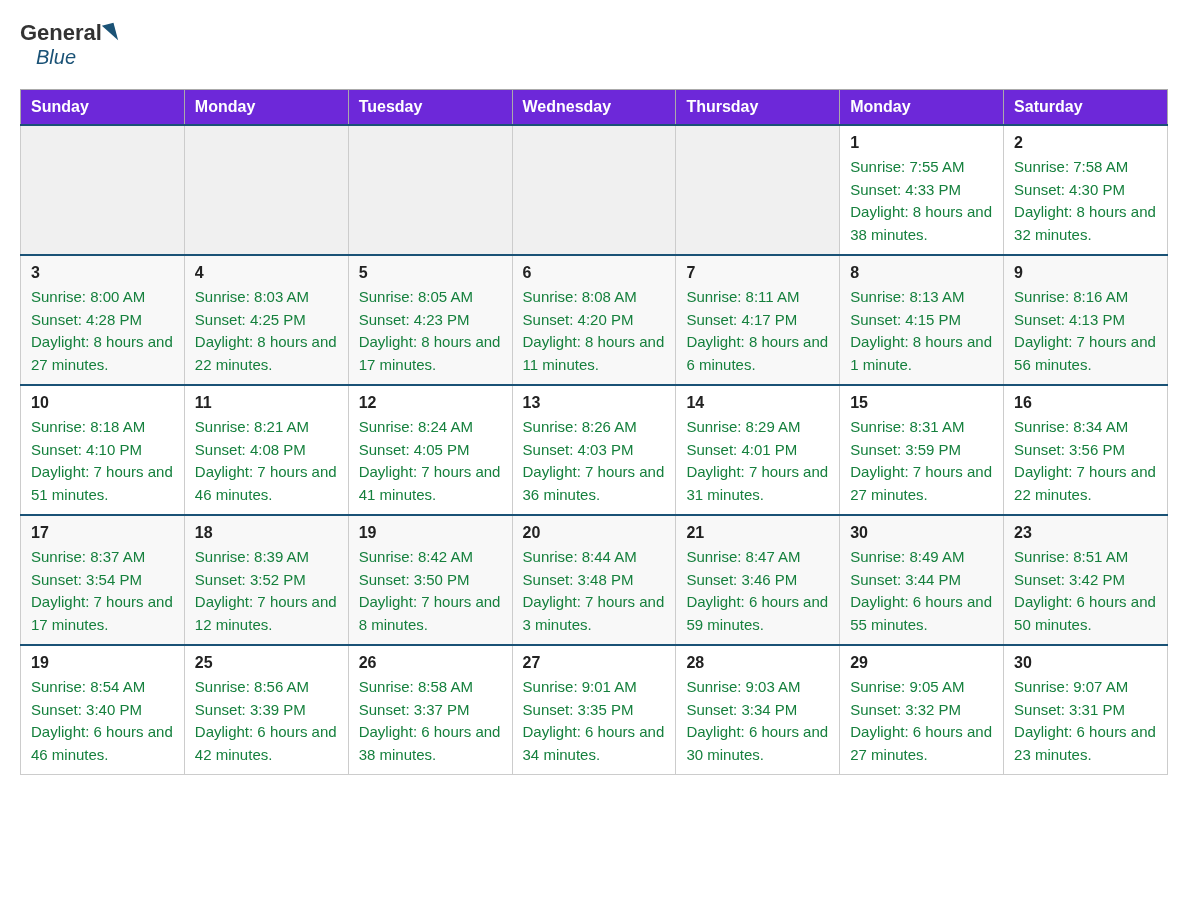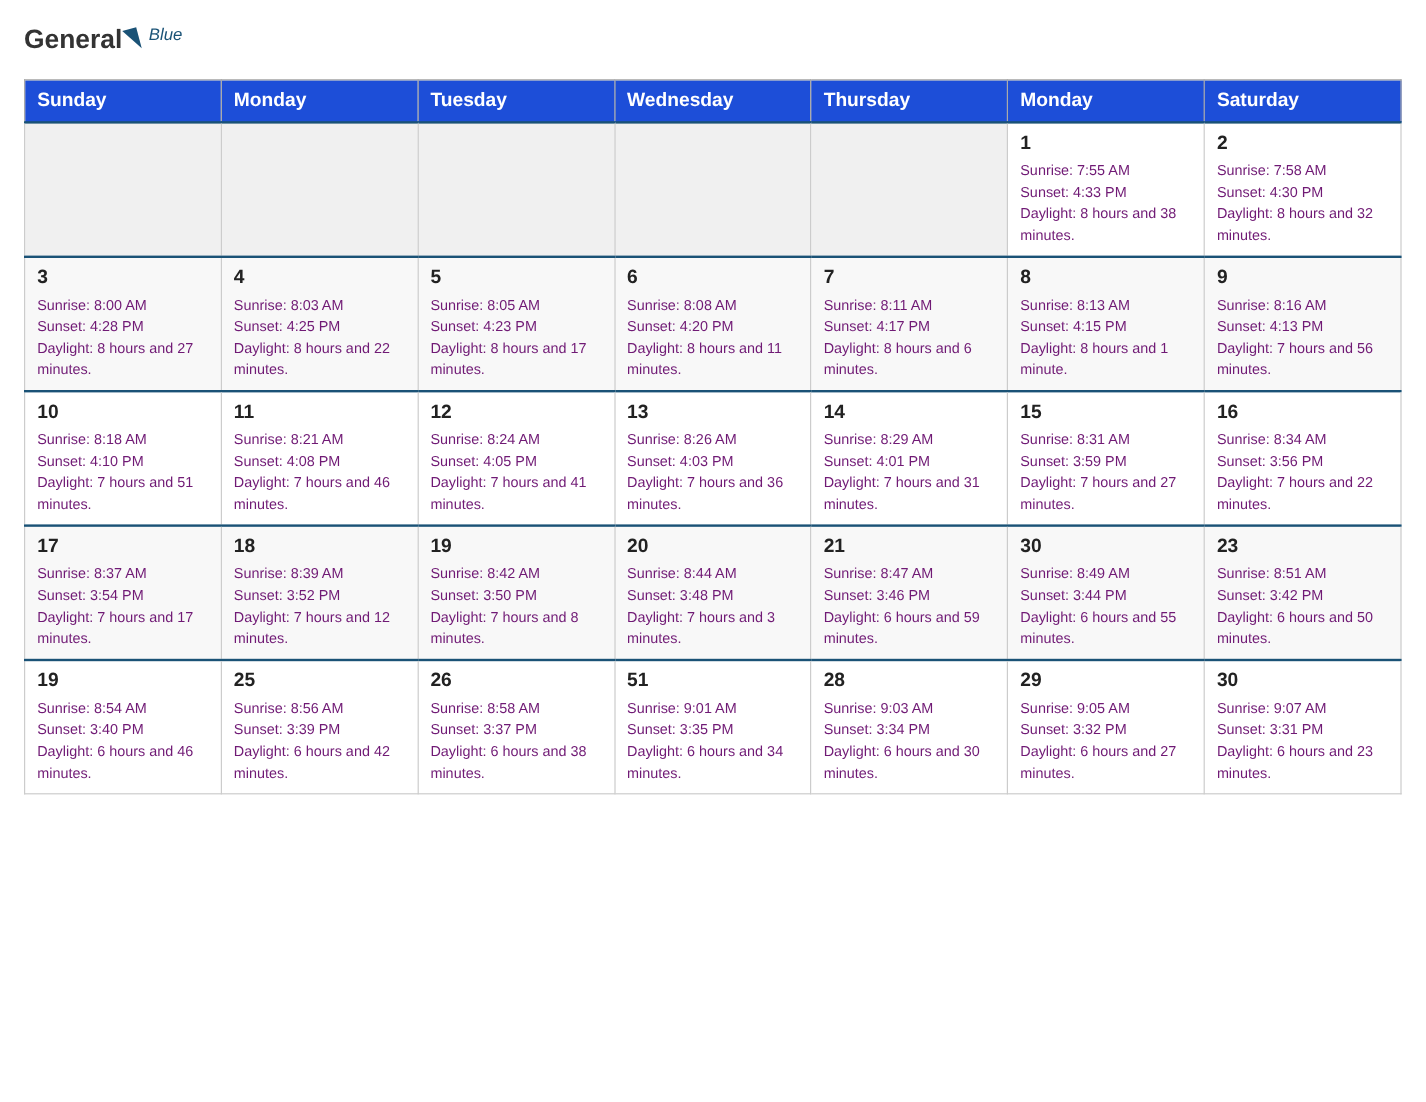--- a/index.html
+++ b/index.html
@@ -11,51 +11,51 @@
       padding: 20px;
     }
     .header {
       display: flex;
       justify-content: space-between;
       align-items: flex-start;
       margin-bottom: 20px;
     }
     .logo {
       display: flex;
-      flex-direction: row;
+      flex-direction: column;
     }
     .logo-text {
       display: flex;
       align-items: center;
       font-size: 22px;
       font-weight: bold;
       color: #333;
     }
     .logo-general { color: #333; }
     .logo-arrow {
       width: 0;
       height: 0;
       border-left: 12px solid transparent;
       border-right: 0px solid transparent;
       border-top: 18px solid #1a5276;
       display: inline-block;
       margin: 0 2px;
       transform: rotate(-15deg);
     }
-    .logo-blue { color: #1a5276; font-style: italic; font-size: 14px; margin-left: 2px; }
+    .logo-blue { color: #1a5276; font-style: italic; font-size: 20px; margin-left: 12px; }
     .title-block { text-align: right; }
     .title-block h1 { font-size: 48px; font-weight: 300; color: #222; }
     .title-block h2 { font-size: 22px; font-weight: normal; color: #333; }
     .calendar {
       width: 100%;
       border-collapse: collapse;
       border: 1px solid #aaa;
     }
     .calendar th {
-      background-color: #1d4ed8;
+      background-color: #6d28d9;
       color: #fff;
       padding: 8px 10px;
       text-align: left;
       font-size: 16px;
       border: 1px solid #aaa;
     }
     .calendar td {
       vertical-align: top;
       padding: 8px 10px;
       border: 1px solid #ccc;
@@ -67,22 +67,22 @@
     }
     .calendar tr:nth-child(even) td { background: #f8f8f8; }
     .day-number {
       font-size: 16px;
       font-weight: bold;
       color: #222;
       display: block;
       margin-bottom: 4px;
     }
     .day-info {
-      font-size: 12px;
-      color: #701a75;
+      font-size: 15px;
+      color: #15803d;
       line-height: 1.5;
     }
     .empty-cell { background: #f0f0f0 !important; }
     .calendar tbody tr td { border-top: 2px solid #1a5276; }
     .calendar tbody tr:not(:first-child) td { border-top: 2px solid #1a5276; }
   </style>
 </head>
 <body>
 
 <div class="header">
@@ -222,21 +222,21 @@
         </td>
         <td>
           <span class="day-number">25</span>
           <div class="day-info">Sunrise: 8:56 AM<br>Sunset: 3:39 PM<br>Daylight: 6 hours and 42 minutes.</div>
         </td>
         <td>
           <span class="day-number">26</span>
           <div class="day-info">Sunrise: 8:58 AM<br>Sunset: 3:37 PM<br>Daylight: 6 hours and 38 minutes.</div>
         </td>
         <td>
-          <span class="day-number">51</span>
+          <span class="day-number">27</span>
           <div class="day-info">Sunrise: 9:01 AM<br>Sunset: 3:35 PM<br>Daylight: 6 hours and 34 minutes.</div>
         </td>
         <td>
           <span class="day-number">28</span>
           <div class="day-info">Sunrise: 9:03 AM<br>Sunset: 3:34 PM<br>Daylight: 6 hours and 30 minutes.</div>
         </td>
         <td>
           <span class="day-number">29</span>
           <div class="day-info">Sunrise: 9:05 AM<br>Sunset: 3:32 PM<br>Daylight: 6 hours and 27 minutes.</div>
         </td>

